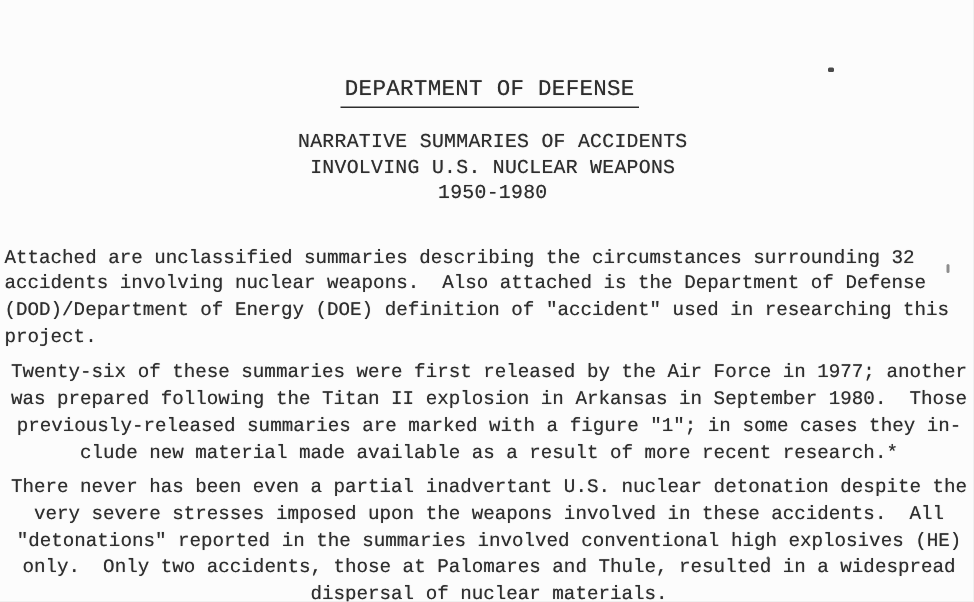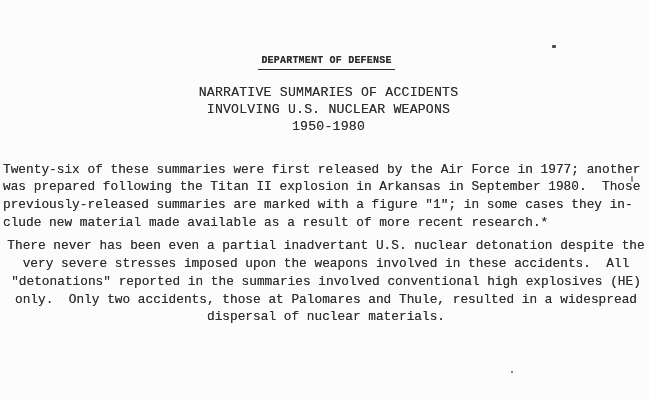--- a/index.html
+++ b/index.html
@@ -16,22 +16,22 @@
     font-family: "Liberation Mono", "DejaVu Sans Mono", monospace;
     color: #2e2e2e;
     text-shadow: 0 0 0.5px rgba(45, 45, 45, 0.65);
   }
   .doc-header {
     text-align: center;
     padding-top: 50px;
   }
   .doc-title {
     display: inline-block;
-    font-size: 10px;
-    font-weight: bold;
+    font-size: 15px;
+    font-weight: normal;
     border-bottom: 1.5px solid #2e2e2e;
     padding: 0 3px 3px 3px;
     margin: 0;
     letter-spacing: 0.2px;
     white-space: pre;
     transform: translateX(2px);
   }
   .doc-subtitle {
     margin-top: 14px;
     font-size: 13.2px;
@@ -84,20 +84,24 @@
   <div class="doc-header">
     <h1 class="doc-title">DEPARTMENT OF DEFENSE</h1>
     <div class="doc-subtitle">
       <div>NARRATIVE SUMMARIES OF ACCIDENTS</div>
       <div>INVOLVING U.S. NUCLEAR WEAPONS</div>
       <div>1950-1980</div>
     </div>
   </div>
 
   <div class="doc-body">
+    <p class="paragraph">Attached are unclassified summaries describing the circumstances surrounding 32
+accidents involving nuclear weapons.  Also attached is the Department of Defense
+(DOD)/Department of Energy (DOE) definition of "accident" used in researching this
+project.</p>
     <p class="paragraph">Twenty-six of these summaries were first released by the Air Force in 1977; another
 was prepared following the Titan II explosion in Arkansas in September 1980.  Those
 previously-released summaries are marked with a figure "1"; in some cases they in-
 clude new material made available as a result of more recent research.*</p>
     <p class="paragraph">There never has been even a partial inadvertant U.S. nuclear detonation despite the
 very severe stresses imposed upon the weapons involved in these accidents.  All
 "detonations" reported in the summaries involved conventional high explosives (HE)
 only.  Only two accidents, those at Palomares and Thule, resulted in a widespread
 dispersal of nuclear materials.</p>
   </div>

